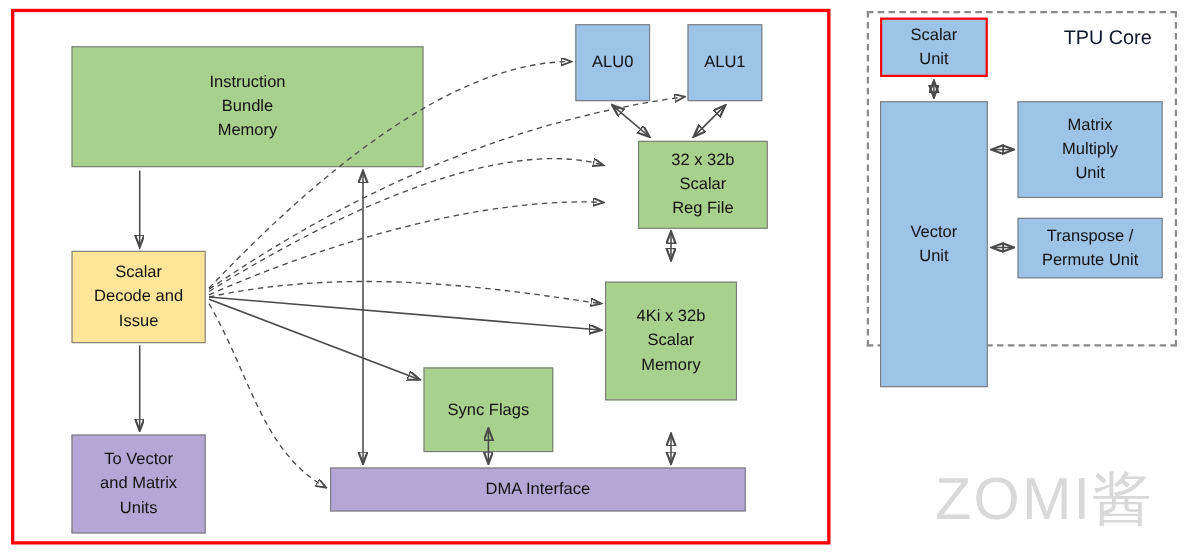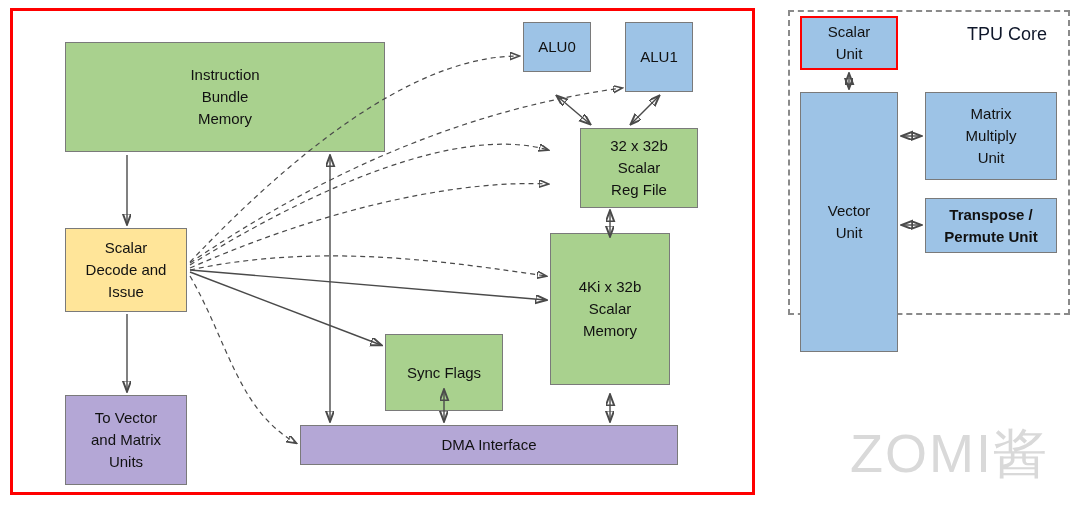--- a/index.html
+++ b/index.html
@@ -34,35 +34,35 @@
 
 <div class="canvas">
 
   <div class="frame"></div>
   <div class="tpu-frame"></div>
 
   <div class="node green" style="left:65px; top:42px; width:320px; height:110px;">Instruction
 Bundle
 Memory</div>
 
-  <div class="node blue" style="left:523px; top:22px; width:68px; height:50px;">ALU0</div>
+  <div class="node blue" style="left:523px; top:22px; width:68px; height:70px;">ALU0</div>
 
   <div class="node blue" style="left:625px; top:22px; width:68px; height:70px;">ALU1</div>
 
   <div class="node green" style="left:580px; top:128px; width:118px; height:80px;">32 x 32b
 Scalar
 Reg File</div>
 
   <div class="node yellow" style="left:65px; top:228px; width:122px; height:84px;">Scalar
 Decode and
 Issue</div>
 
   <div class="node green" style="left:385px; top:310px; width:118px; height:77px;margin-top:24px;">Sync Flags</div>
 
-  <div class="node green" style="left:550px; top:233px; width:120px; height:152px;">4Ki x 32b
+  <div class="node green" style="left:550px; top:256px; width:120px; height:108px;">4Ki x 32b
 Scalar
 Memory</div>
 
   <div class="node purple" style="left:65px; top:395px; width:122px; height:90px;">To Vector
 and Matrix
 Units</div>
 
   <div class="node purple" style="left:300px; top:425px; width:378px; height:40px;">DMA Interface</div>
 
   <div class="tpu-title">TPU Core</div>
@@ -70,21 +70,21 @@
   <div class="node blue red-outline" style="left:800px; top:16px; width:98px; height:54px;">Scalar
 Unit</div>
 
   <div class="node blue" style="left:800px; top:92px; width:98px; height:260px;">Vector
 Unit</div>
 
   <div class="node blue" style="left:925px; top:92px; width:132px; height:88px;">Matrix
 Multiply
 Unit</div>
 
-  <div class="node blue" style="left:925px; top:198px; width:132px; height:55px;font-weight:bold;">Transpose /
+  <div class="node blue" style="left:925px; top:198px; width:132px; height:55px;">Transpose /
 Permute Unit</div>
 
   <div class="watermark">ZOMI酱</div>
 
   <svg class="wires" width="1080" height="508" viewBox="0 0 1080 508">
     <defs>
       <marker id="ah" markerWidth="9" markerHeight="7" refX="7.5" refY="3" orient="auto">
         <path d="M0,0 L8,3 L0,6 Z" fill="#4a4a4a" stroke="none"></path>
       </marker>
       <marker id="ahr" markerWidth="9" markerHeight="7" refX="7.5" refY="3" orient="auto-start-reverse">

